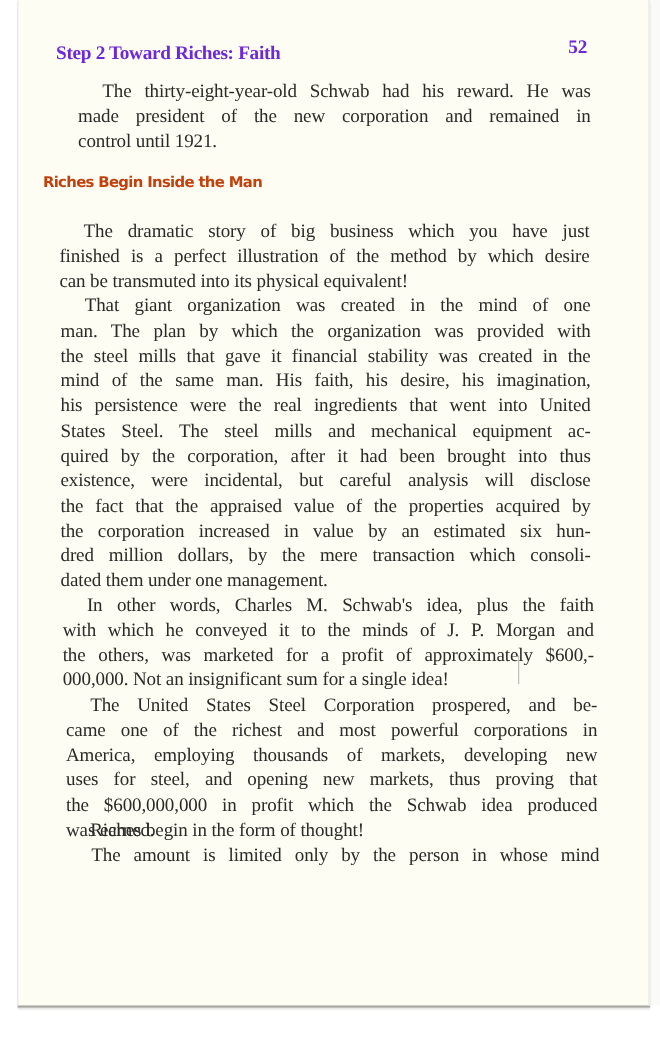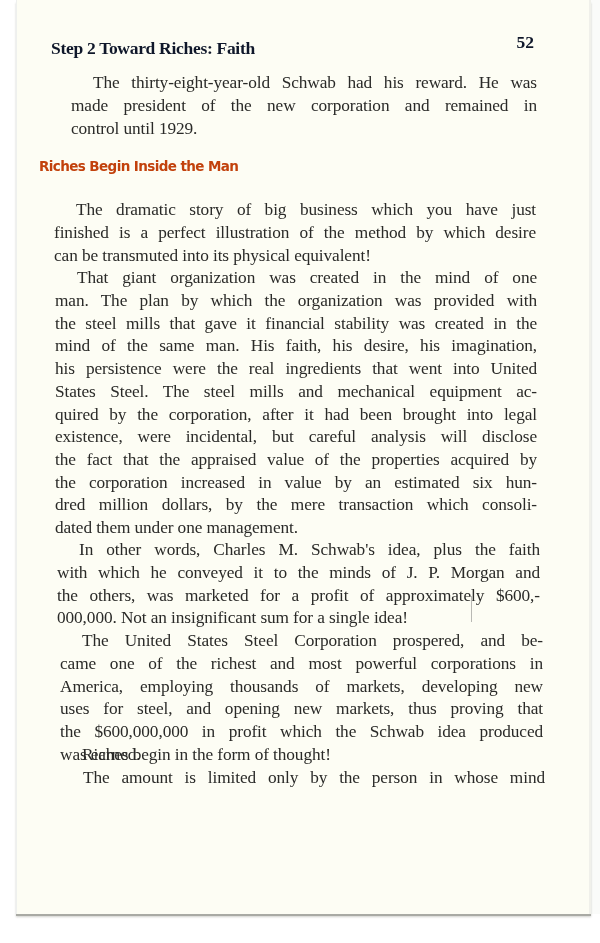--- a/index.html
+++ b/index.html
@@ -10,21 +10,21 @@
     .page {
       position:absolute; left:16px; top:0; width:572px; height:914px;
       background:#fdfdf4;
       border-left:1px solid #eef0ee;
       border-right:2px solid #f0f0ea;
       box-shadow: 0 2px 0 #a9aaa4, 0 3px 2px rgba(120,120,110,0.35);
     }
     .edge-strip { position:absolute; left:588px; top:0; width:12px; height:914px; background:#fafbf9; }
     .running-head {
       position:absolute; left:51px; top:38px; width:483px; height:24px;
-      font-weight:bold; font-size:17.5px; color:#0f172a;
+      font-weight:bold; font-size:17.5px; color:#6d28d9;
     }
     .running-head .title { position:absolute; left:0; top:0; letter-spacing:-0.3px; }
     .running-head .pageno { position:absolute; right:0; top:-6px; font-size:17.5px; }
     .line {
       position:absolute; font-size:17.3px; line-height:22px; white-space:nowrap;
       text-align:justify; text-align-last:justify; letter-spacing:-0.1px;
     }
     .section-head {
       position:absolute; left:39px; top:158px;
       font-family:"DejaVu Sans","Liberation Sans",sans-serif; font-weight:bold;
@@ -41,31 +41,31 @@
 <div class="running-head">
   <span class="title">Step 2 Toward Riches: Faith</span>
   <span class="pageno">52</span>
 </div>
 
 <div class="section-head">Riches Begin Inside the Man</div>
 
 <div id="body-text">
     <div class="line" style="left: 93px; top: 72px; width: 444px; white-space: normal; height: 22px; overflow: hidden;">The thirty-eight-year-old Schwab had his reward. He was</div>
     <div class="line" style="left: 71px; top: 94.75px; width: 466px; white-space: normal; height: 22px; overflow: hidden;">made president of the new corporation and remained in</div>
-    <div class="line" style="left: 71px; top: 117.5px; text-align-last: left;">control until 1929.</div>
+    <div class="line" style="left: 71px; top: 117.5px; text-align-last: left;">control until 1921.</div>
     <div class="line" style="left: 76px; top: 199px; width: 460px; white-space: normal; height: 22px; overflow: hidden;">The dramatic story of big business which you have just</div>
     <div class="line" style="left: 54px; top: 221.75px; width: 482px; white-space: normal; height: 22px; overflow: hidden;">finished is a perfect illustration of the method by which desire</div>
     <div class="line" style="left: 54px; top: 244.5px; text-align-last: left;">can be transmuted into its physical equivalent!</div>
     <div class="line" style="left: 77px; top: 267px; width: 460px; white-space: normal; height: 22px; overflow: hidden;">That giant organization was created in the mind of one</div>
     <div class="line" style="left: 55px; top: 289.75px; width: 482px; white-space: normal; height: 22px; overflow: hidden;">man. The plan by which the organization was provided with</div>
     <div class="line" style="left: 55px; top: 312.5px; width: 482px; white-space: normal; height: 22px; overflow: hidden;">the steel mills that gave it financial stability was created in the</div>
     <div class="line" style="left: 55px; top: 335.25px; width: 482px; white-space: normal; height: 22px; overflow: hidden;">mind of the same man. His faith, his desire, his imagination,</div>
     <div class="line" style="left: 55px; top: 358px; width: 482px; white-space: normal; height: 22px; overflow: hidden;">his persistence were the real ingredients that went into United</div>
     <div class="line" style="left: 55px; top: 380.75px; width: 482px; white-space: normal; height: 22px; overflow: hidden;">States Steel. The steel mills and mechanical equipment ac-</div>
-    <div class="line" style="left: 55px; top: 403.5px; width: 482px; white-space: normal; height: 22px; overflow: hidden;">quired by the corporation, after it had been brought into legal</div>
+    <div class="line" style="left: 55px; top: 403.5px; width: 482px; white-space: normal; height: 22px; overflow: hidden;">quired by the corporation, after it had been brought into thus</div>
     <div class="line" style="left: 55px; top: 426.25px; width: 482px; white-space: normal; height: 22px; overflow: hidden;">existence, were incidental, but careful analysis will disclose</div>
     <div class="line" style="left: 55px; top: 449px; width: 482px; white-space: normal; height: 22px; overflow: hidden;">the fact that the appraised value of the properties acquired by</div>
     <div class="line" style="left: 55px; top: 471.75px; width: 482px; white-space: normal; height: 22px; overflow: hidden;">the corporation increased in value by an estimated six hun-</div>
     <div class="line" style="left: 55px; top: 494px; width: 482px; white-space: normal; height: 22px; overflow: hidden;">dred million dollars, by the mere transaction which consoli-</div>
     <div class="line" style="left: 55px; top: 517.25px; text-align-last: left;">dated them under one management.</div>
     <div class="line" style="left: 79px; top: 539px; width: 461px; white-space: normal; height: 22px; overflow: hidden;">In other words, Charles M. Schwab's idea, plus the faith</div>
     <div class="line" style="left: 57px; top: 561.75px; width: 483px; white-space: normal; height: 22px; overflow: hidden;">with which he conveyed it to the minds of J. P. Morgan and</div>
     <div class="line" style="left: 57px; top: 584.5px; width: 483px; white-space: normal; height: 22px; overflow: hidden;">the others, was marketed for a profit of approximately $600,-</div>
     <div class="line" style="left: 57px; top: 607.25px; text-align-last: left;">000,000. Not an insignificant sum for a single idea!</div>
     <div class="line" style="left: 82px; top: 630px; width: 461px; white-space: normal; height: 22px; overflow: hidden;">The United States Steel Corporation prospered, and be-</div>

